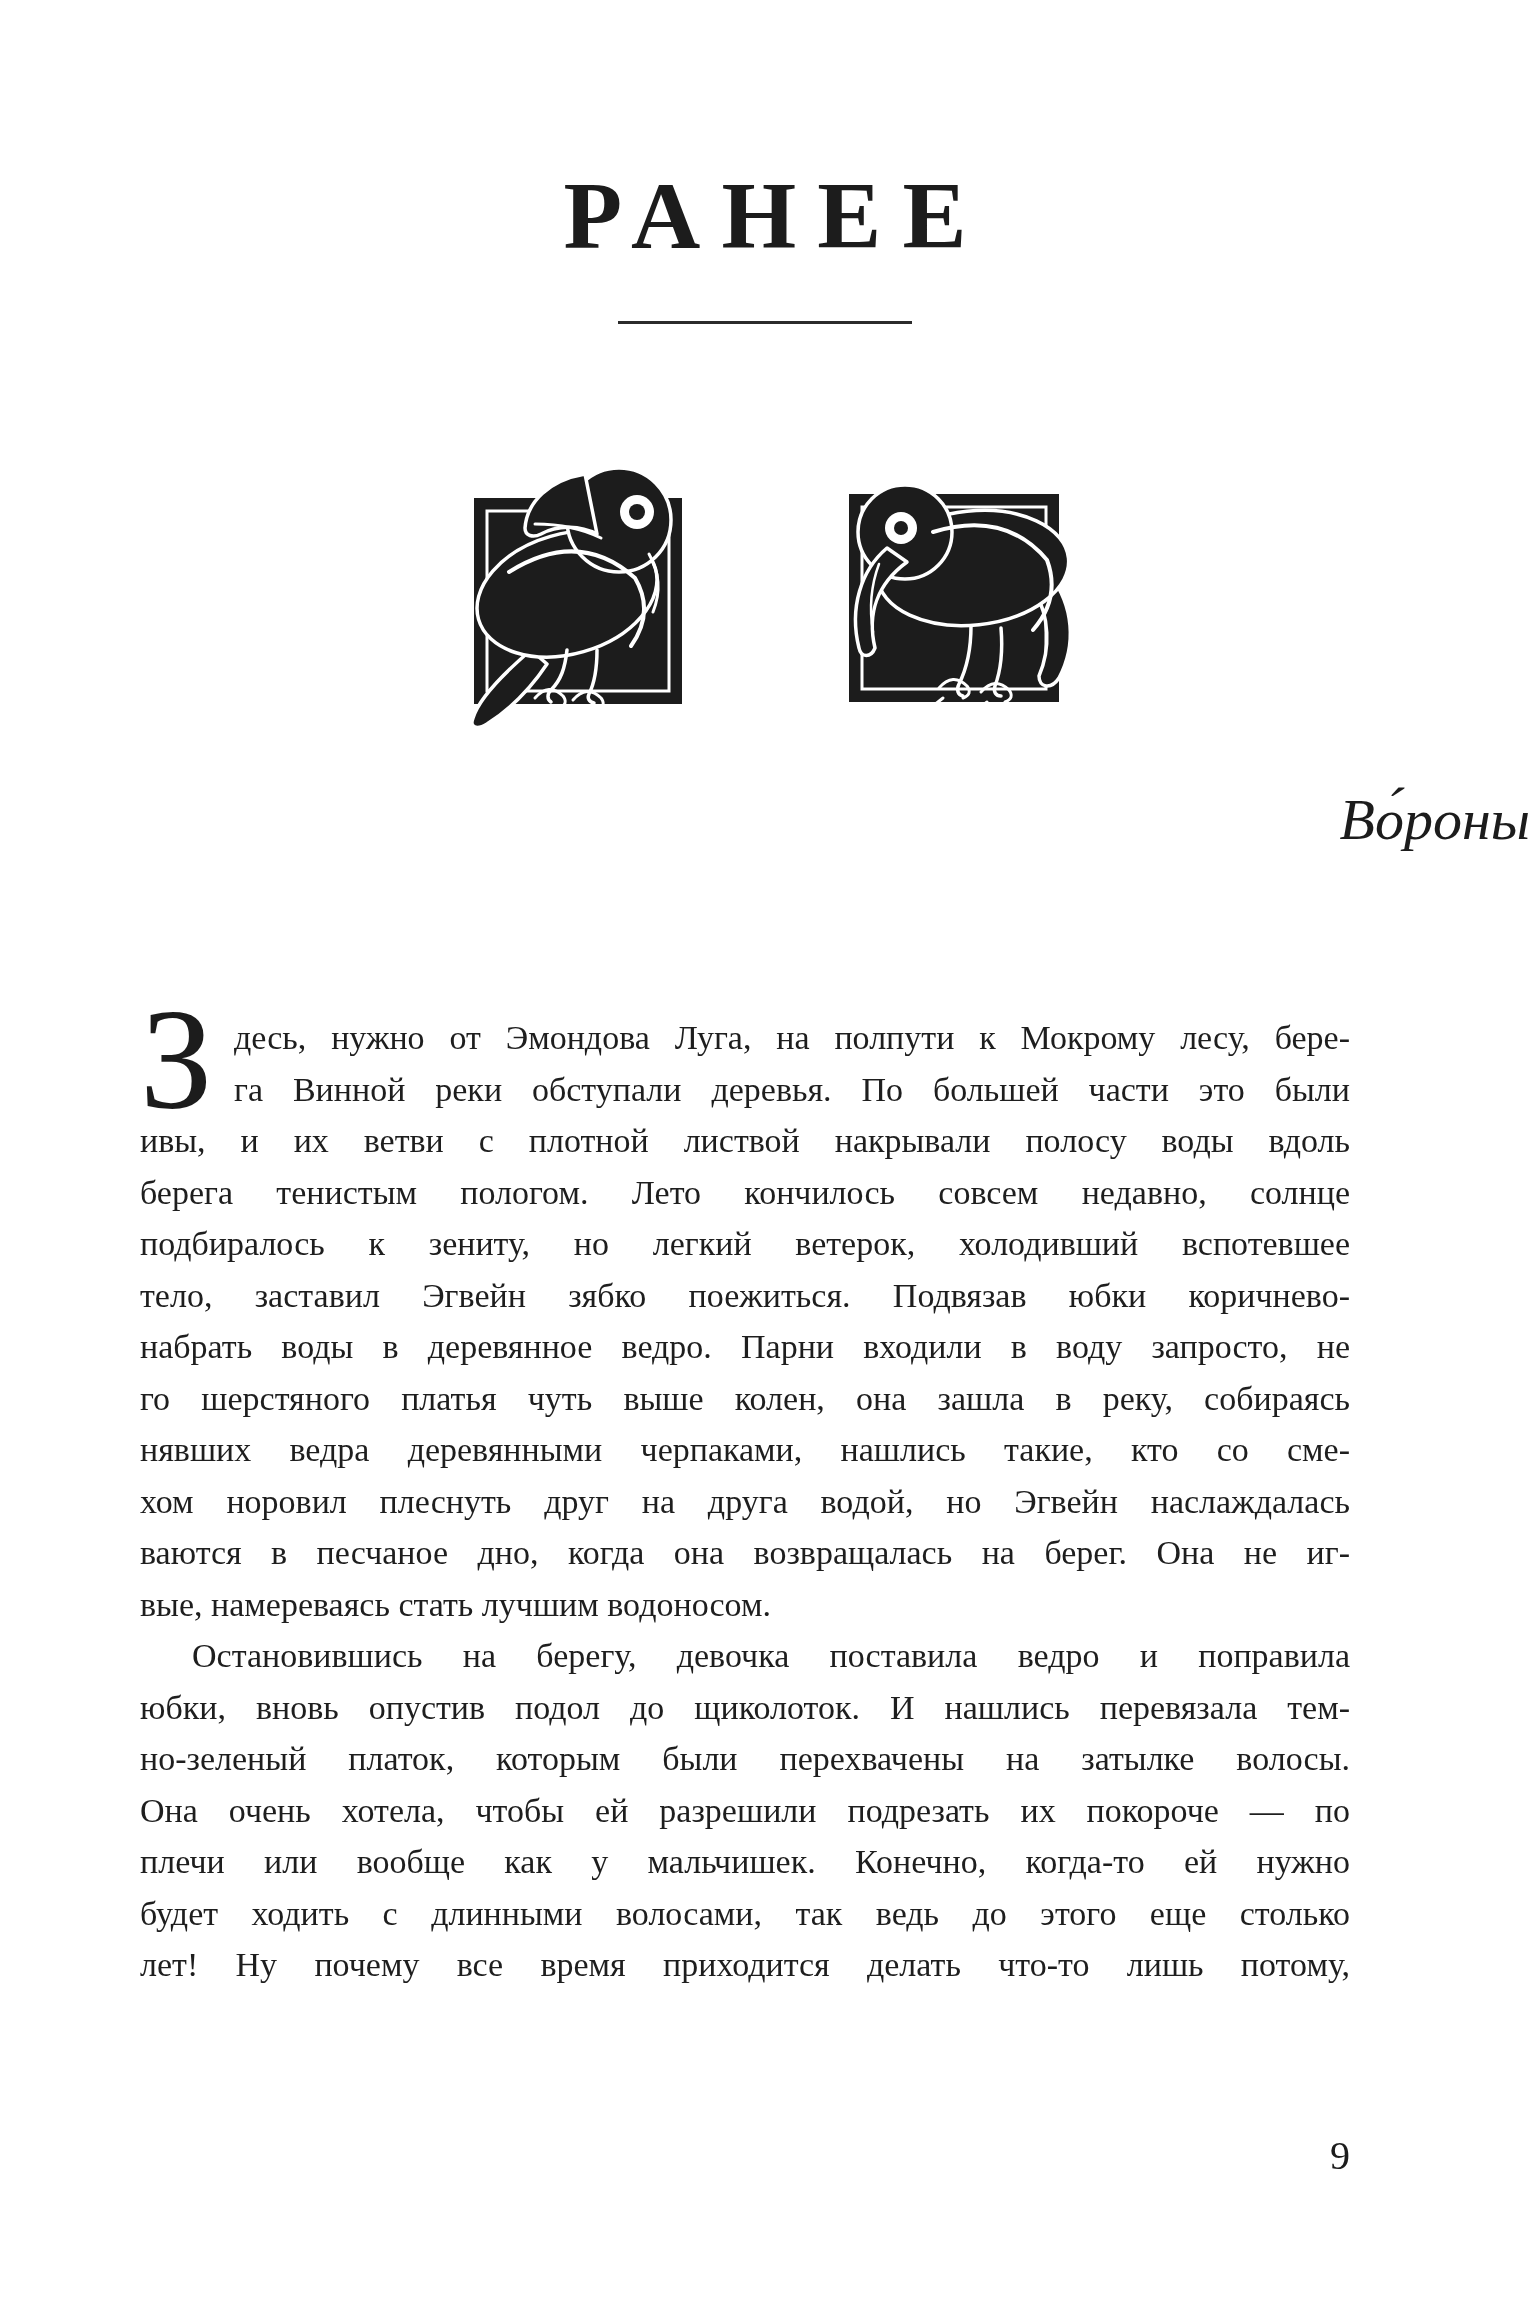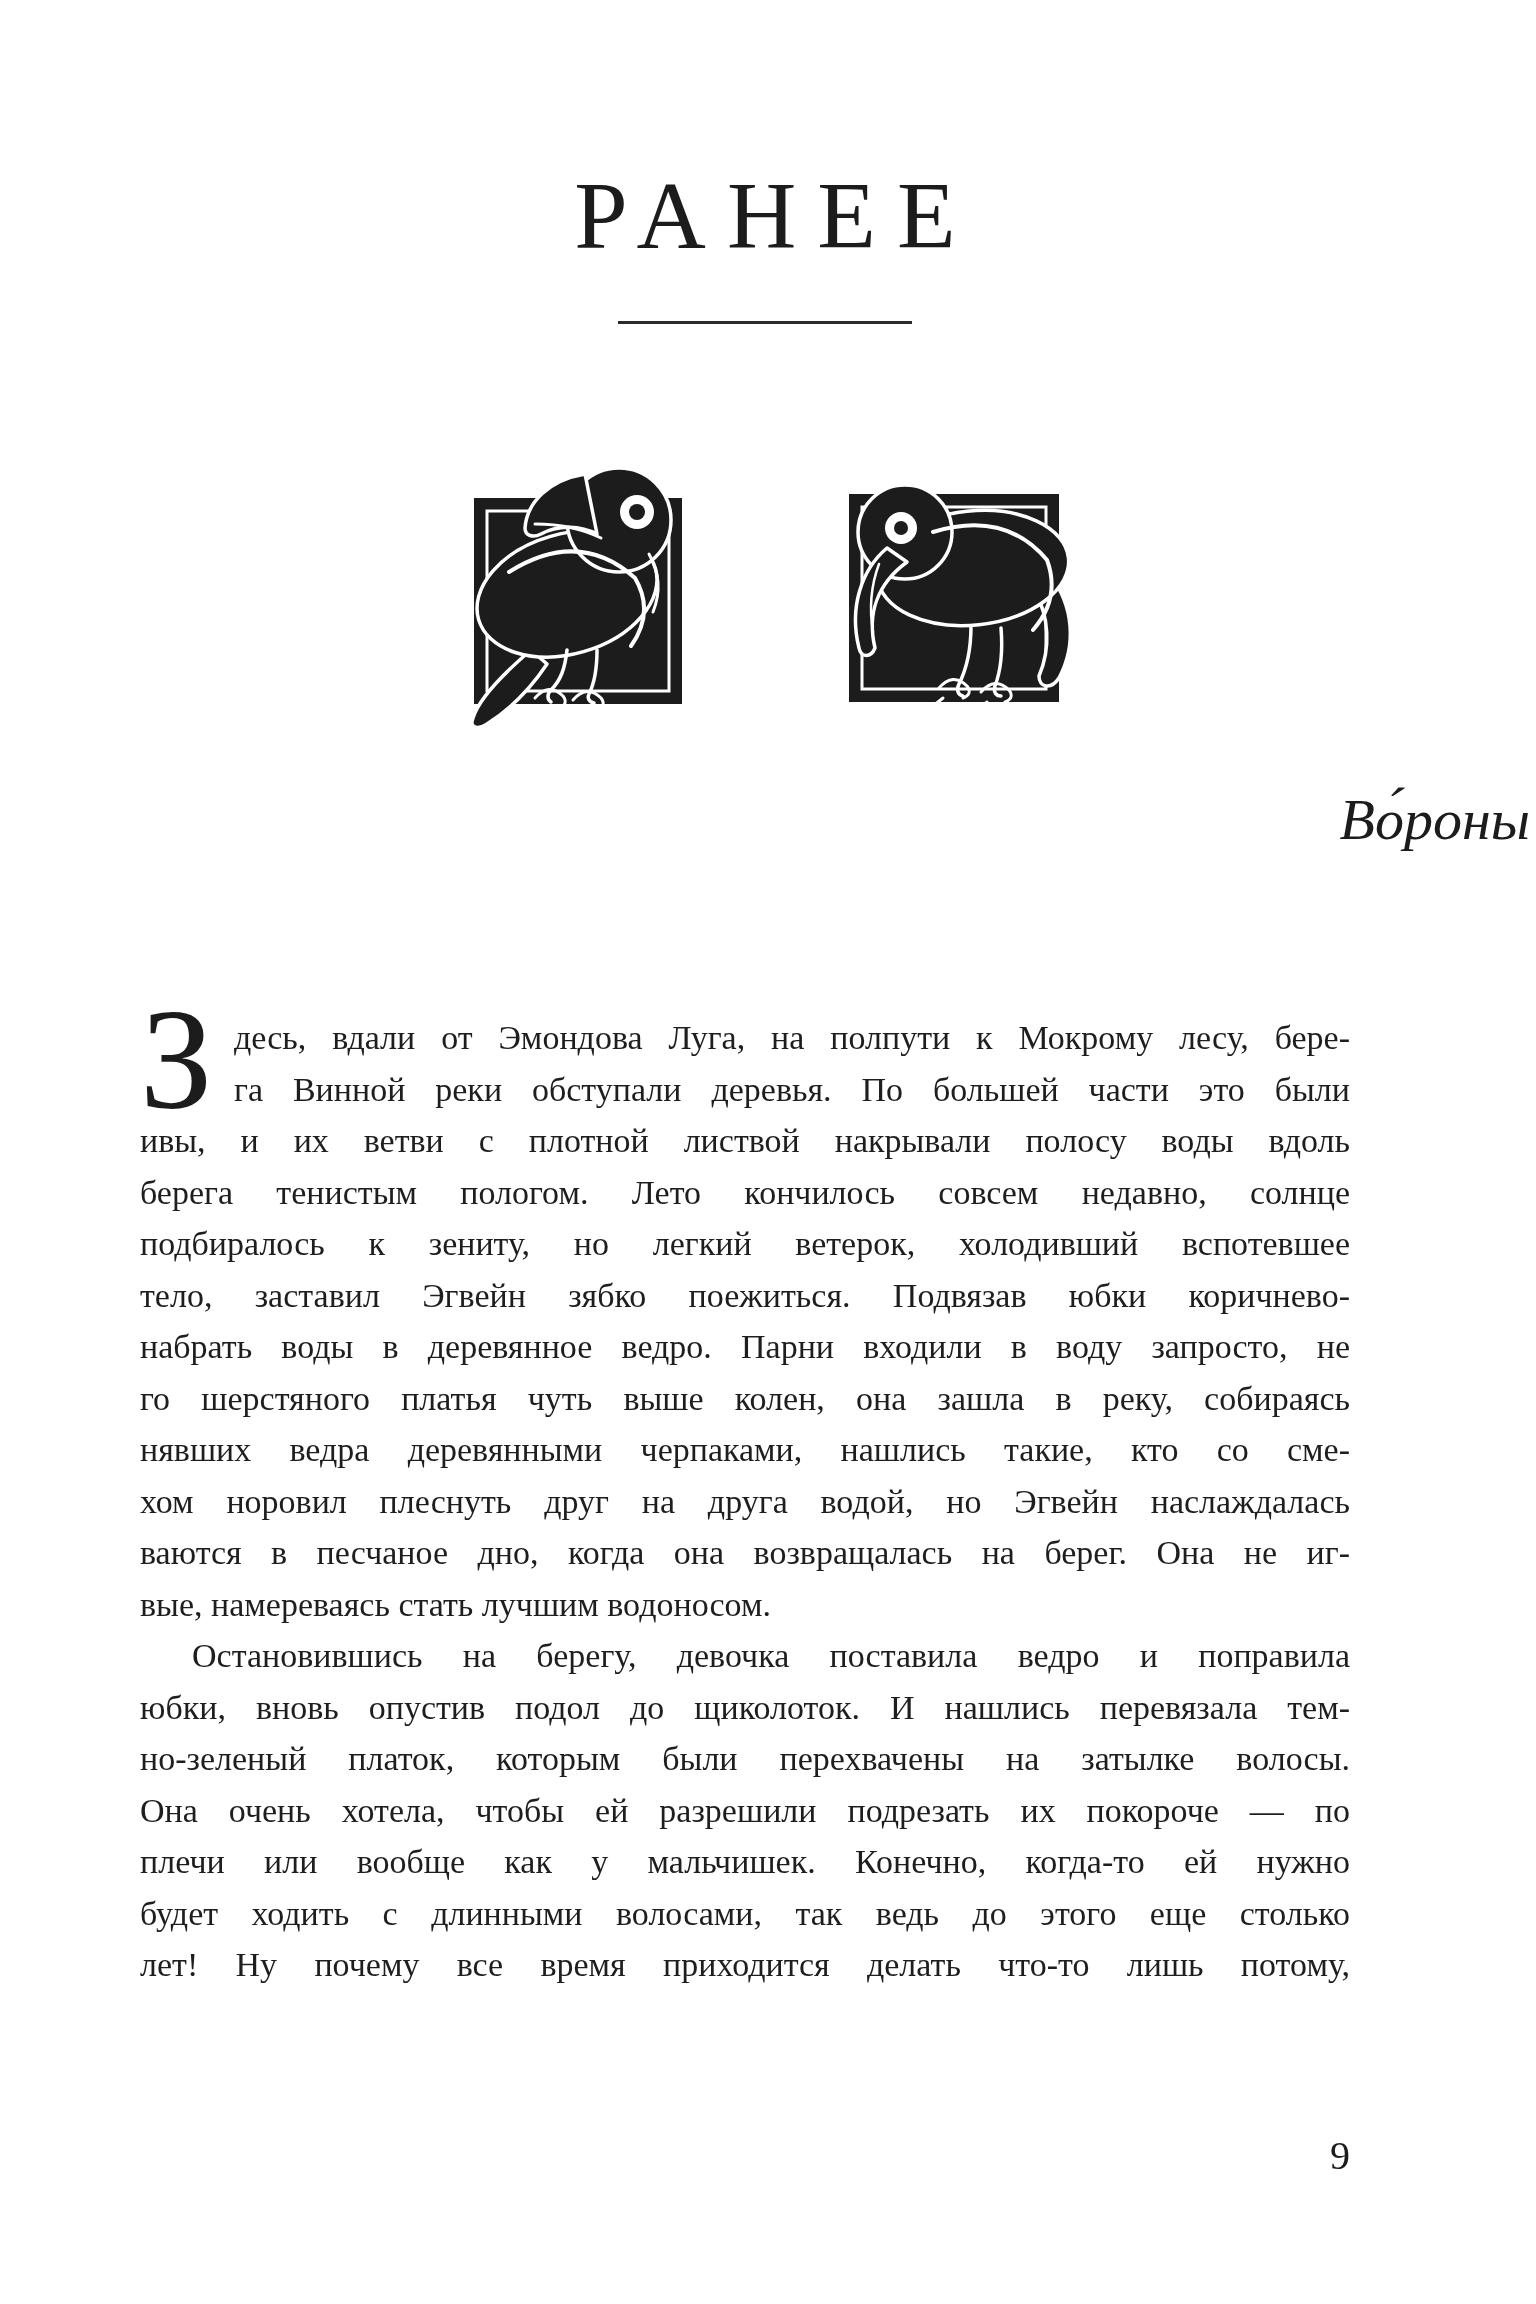--- a/index.html
+++ b/index.html
@@ -5,21 +5,21 @@
   :root { --ink:#1c1c1c; --paper:#ffffff; }
   html,body { margin:0; padding:0; background:var(--paper); }
   .page {
     position:relative; width:1536px; height:2304px;
     background:var(--paper); color:var(--ink);
     font-family:"Liberation Serif", serif;
     overflow:hidden;
   }
   .section-title {
     position:absolute; top:168px; left:0; width:1530px; margin:0;
-    text-align:center; font-weight:normal;
+    text-align:center; font-weight:bold;
     font-size:96px; line-height:1; letter-spacing:0.22em; text-indent:0.22em;
     color:var(--ink);
   }
   .divider {
     position:absolute; top:321px; left:618px; width:294px; height:3px;
     background:#2b2b2b;
   }
   .ravens {
     position:absolute; top:436px; left:0; width:1530px;
     display:flex; justify-content:center; gap:112px;
@@ -99,21 +99,21 @@
       <path class="ln" stroke-width="3" d="M 160 256 q 14 -16 28 -2 q 6 8 -4 12"></path>
       <path class="ln" stroke-width="3" d="M 122 262 l -10 8 M 166 266 l -10 8"></path>
     </svg>
 
   </div>
 
   <h2 class="chapter-title">Во́роны</h2>
 
   <div class="body-text">
     <span class="dropcap">З</span>
-    <div class="line">десь, вдали от Эмондова Луга, на полпути к Мокрому лесу, бере-</div>
+    <div class="line">десь, нужно от Эмондова Луга, на полпути к Мокрому лесу, бере-</div>
     <div class="line">га Винной реки обступали деревья. По большей части это были</div>
     <div class="line">ивы, и их ветви с плотной листвой накрывали полосу воды вдоль</div>
     <div class="line">берега тенистым пологом. Лето кончилось совсем недавно, солнце</div>
     <div class="line">подбиралось к зениту, но легкий ветерок, холодивший вспотевшее</div>
     <div class="line">тело, заставил Эгвейн зябко поежиться. Подвязав юбки коричнево-</div>
     <div class="line">набрать воды в деревянное ведро. Парни входили в воду запросто, не</div>
     <div class="line">го шерстяного платья чуть выше колен, она зашла в реку, собираясь</div>
     <div class="line">нявших ведра деревянными черпаками, нашлись такие, кто со сме-</div>
     <div class="line">хом норовил плеснуть друг на друга водой, но Эгвейн наслаждалась</div>
     <div class="line">ваются в песчаное дно, когда она возвращалась на берег. Она не иг-</div>

